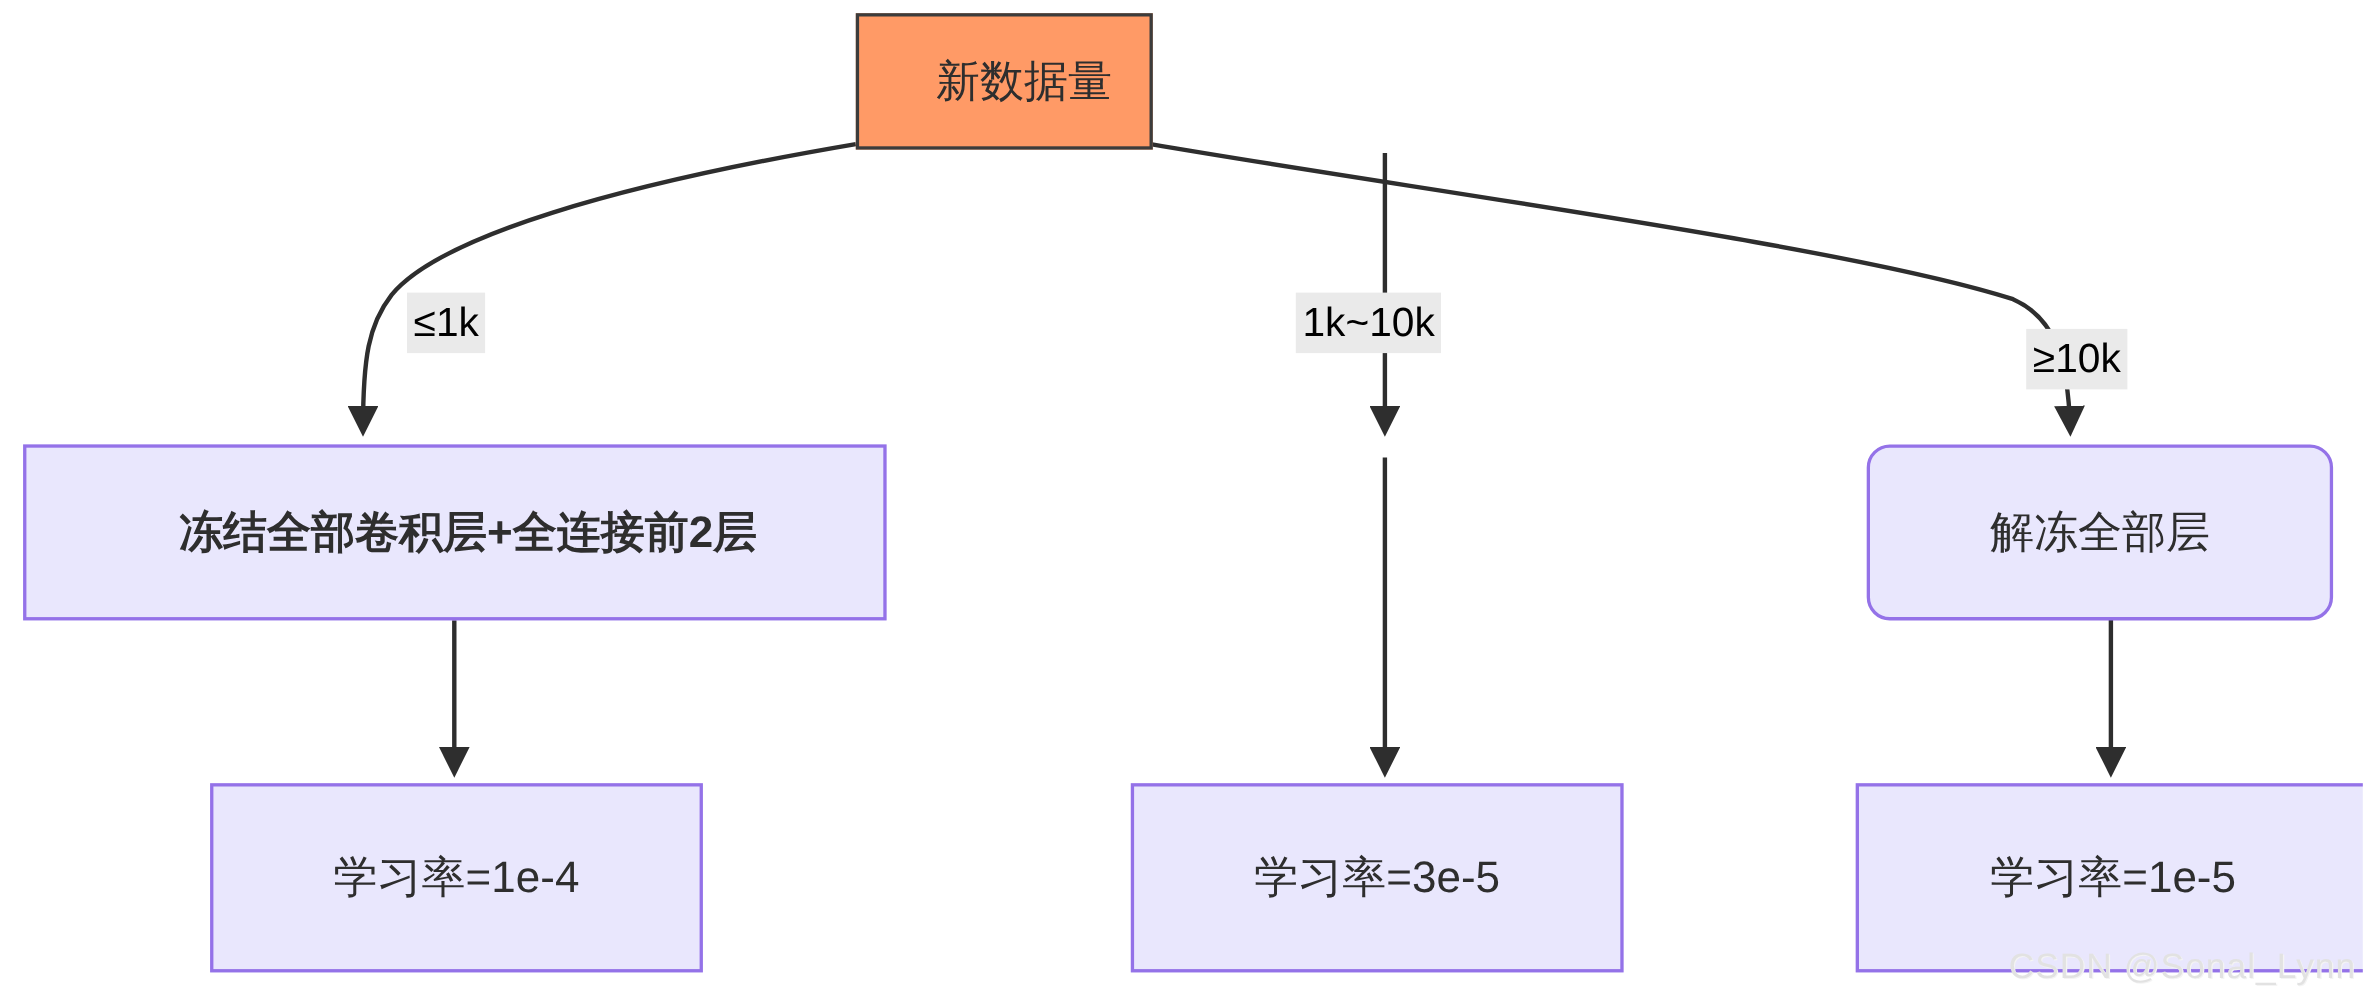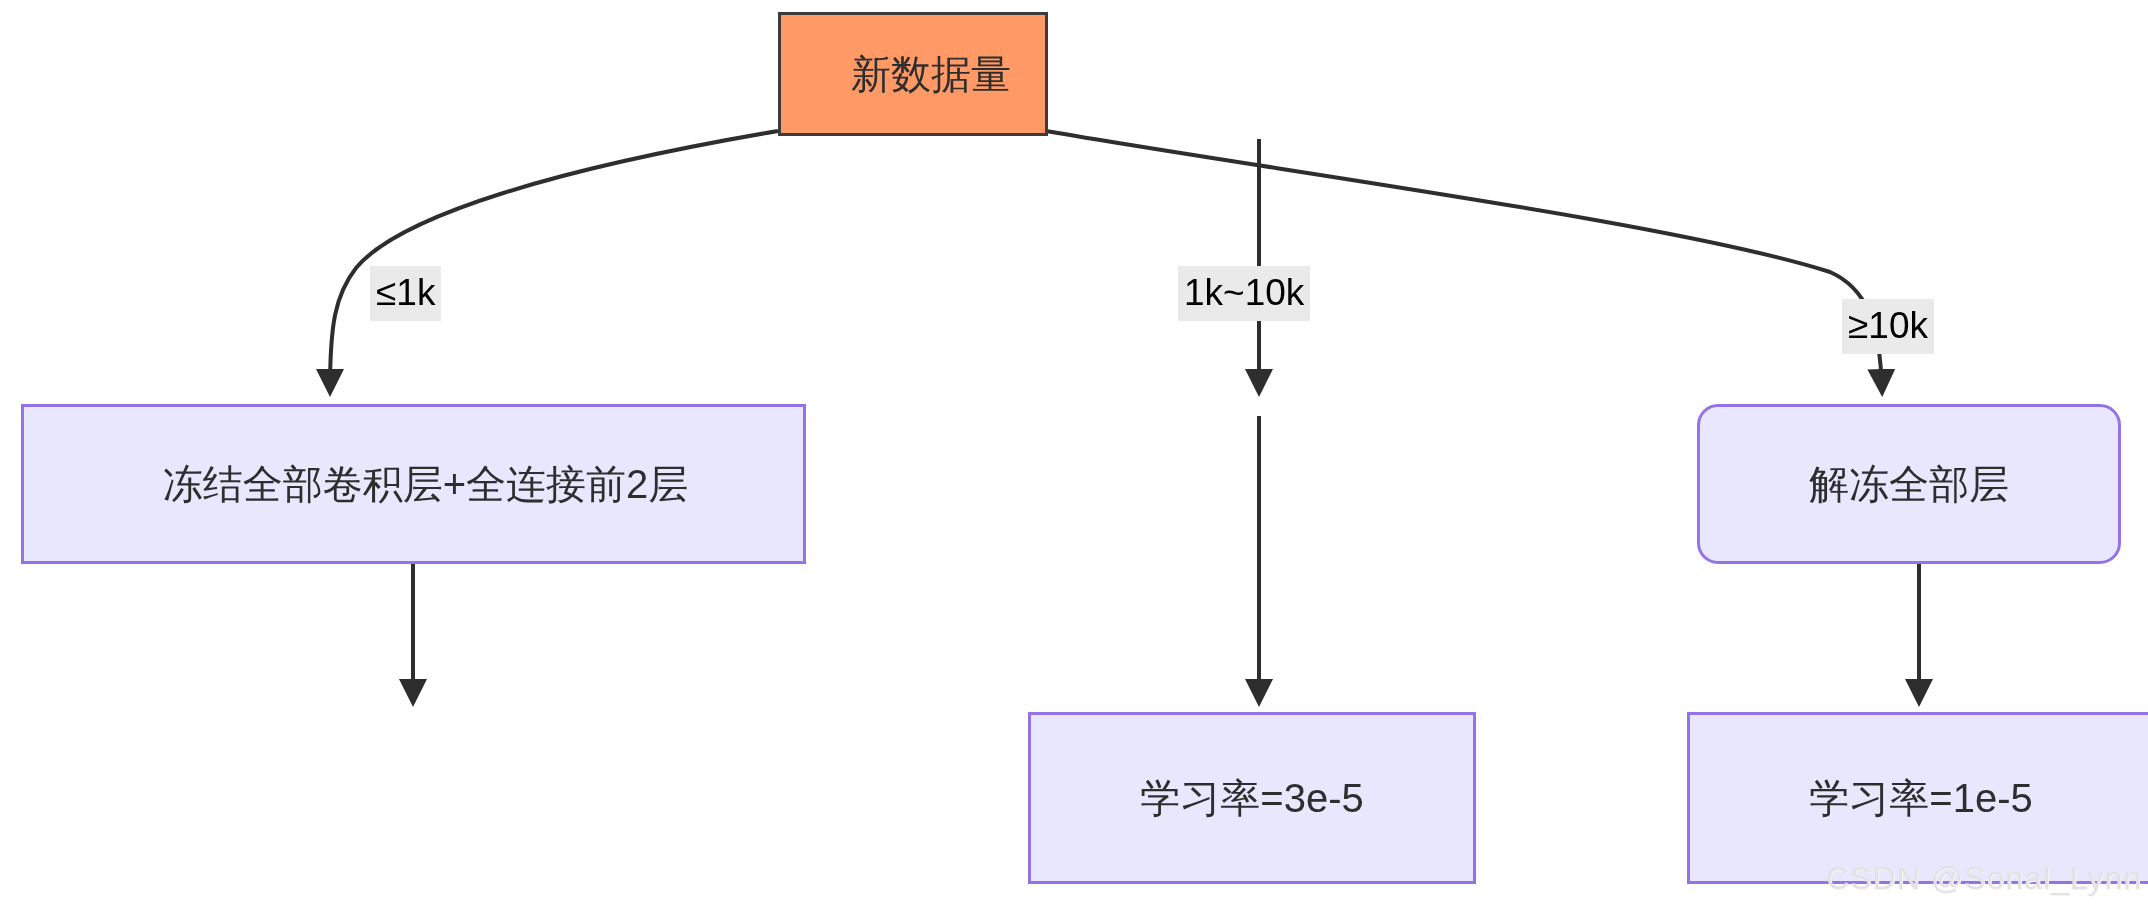--- a/index.html
+++ b/index.html
@@ -60,20 +60,21 @@
   .node-step .node-label {
     color: #2E2E2E;
     font-size: 40px;
     line-height: 1;
     white-space: nowrap;
   }
 
   
   .node-clip {
     overflow: hidden;
+    font-weight: bold;
   }
   .node-clip .node-label {
     position: relative;
     left: 12px;
   }
 
   
   .edge-label {
     position: absolute;
     background: #EAEAEA;
@@ -134,20 +135,23 @@
 
   <div class="node node-step node-clip" style="left:21px; top:404px; width:785px; height:160px;">
     <span class="node-label">冻结全部卷积层+全连接前2层</span>
   </div>
 
 
   <div class="node node-step" style="left:1697px; top:404px; width:424px; height:160px;border-radius:21px;">
     <span class="node-label">解冻全部层</span>
   </div>
 
+  <div class="node node-step" style="left:191px; top:712px; width:448px; height:172px;">
+    <span class="node-label">学习率=1e-4</span>
+  </div>
 
   <div class="node node-step" style="left:1028px; top:712px; width:448px; height:172px;">
     <span class="node-label">学习率=3e-5</span>
   </div>
 
   <div class="node node-step" style="left:1687px; top:712px; width:468px; height:172px;">
     <span class="node-label">学习率=1e-5</span>
   </div>
 
   <div id="watermark">CSDN @Sonal_Lynn</div>

